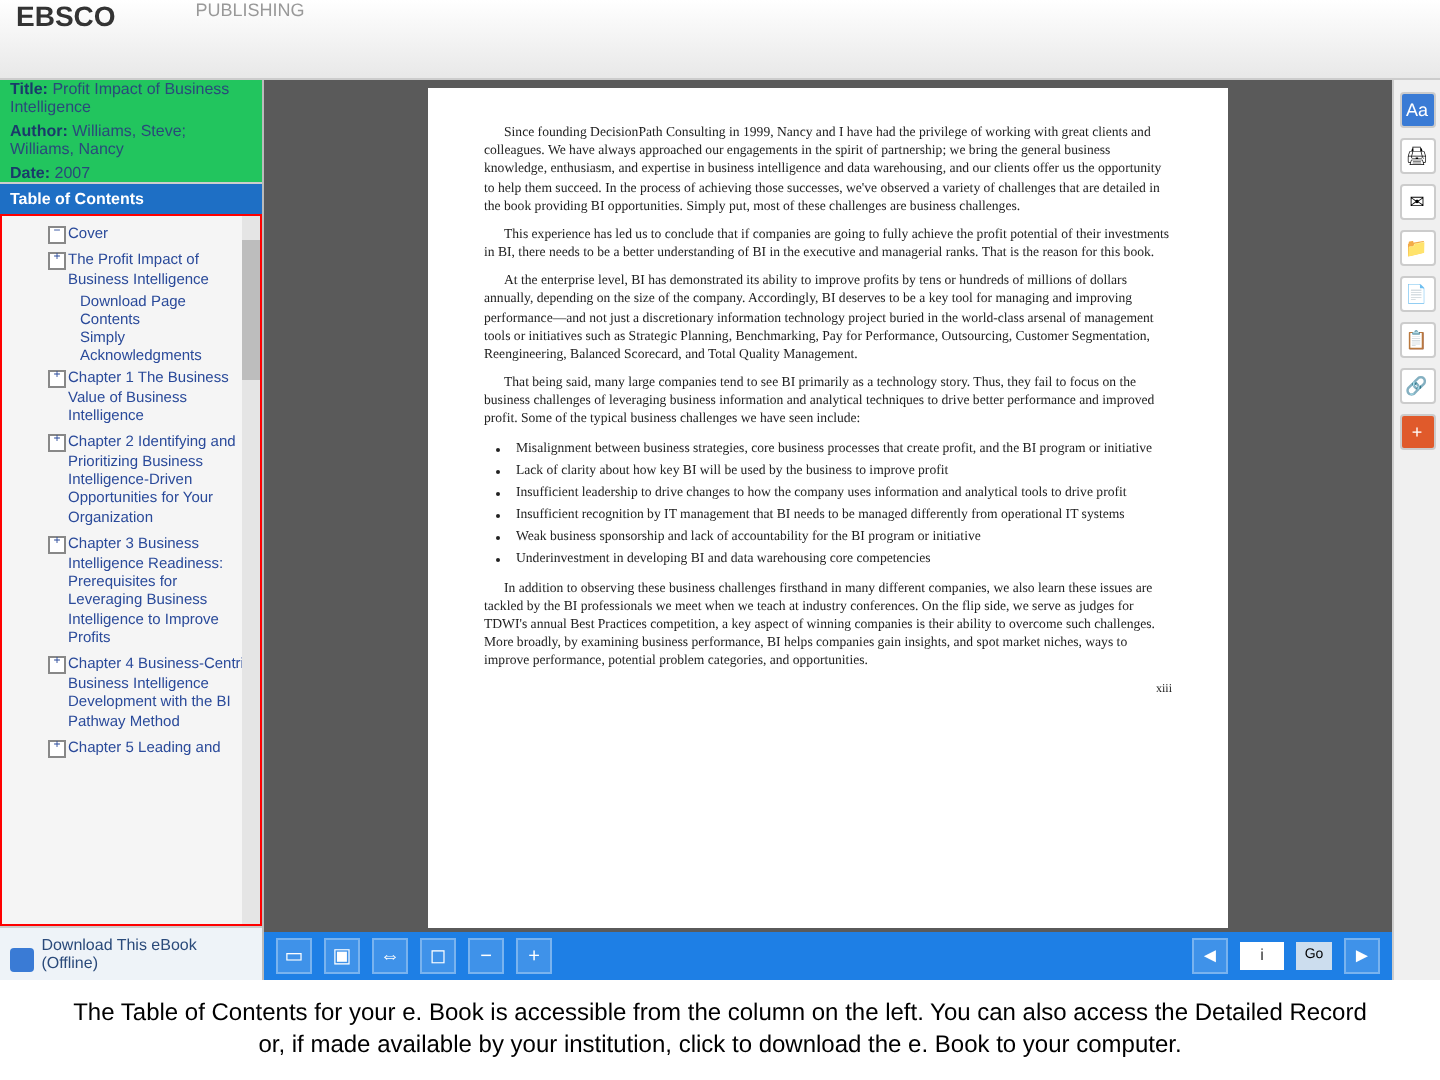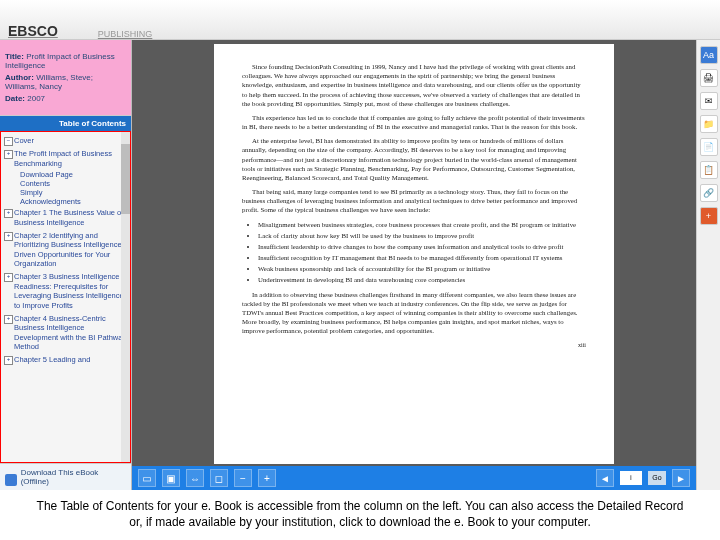--- a/index.html
+++ b/index.html
@@ -1,26 +1,26 @@
 <!DOCTYPE html>
 <html><head>
 <meta charset="utf-8">
 <style>
   * { box-sizing: border-box; margin: 0; padding: 0; }
   body { font-family: Arial, sans-serif; font-size: 10px; background: #fff; width: 720px; height: 540px; overflow: hidden; position: relative; }
-  .header { height: 40px; background: linear-gradient(#fff, #e8e8e8); border-bottom: 1px solid #ccc; display: flex; align-items: flex-end; padding: 0 8px; color: #888; text-decoration: underline; }
+  .header { height: 40px; background: linear-gradient(#fff, #e8e8e8); border-bottom: 1px solid #ccc; display: flex; align-items: flex-start; padding: 0 8px; color: #888; }
   .logo { font-weight: bold; font-size: 14px; color: #333; margin-right: 8px; }
   .logo2 { font-size: 9px; color: #999; padding-left: 32px; }
   .tagline { font-size: 9px; color: #aaa; margin-left: 6px; }
   .main { display: flex; height: 450px; }
   .sidebar { width: 132px; background: #f5f5f5; border-right: 1px solid #bbb; display: flex; flex-direction: column; font-size: 8px; }
-  .meta { background: #f9a8d4; border-bottom: 1px solid #ccc; padding: 12px 5px; color: #2a4a7a; }
+  .meta { background: #22c55e; border-bottom: 1px solid #ccc; padding: 0 5px; color: #2a4a7a; }
   .meta b { color: #1a3a6a; }
-  .toc-head { background: #1e6fc5; color: #fff; font-size: 8px; font-weight: bold; padding: 3px 5px; text-align: right; }
-  .toc-wrap { border: 1.5px solid red; flex: 1; overflow: hidden; position: relative; }
+  .toc-head { background: #1e6fc5; color: #fff; font-size: 8px; font-weight: bold; padding: 3px 5px; }
+  .toc-wrap { border: 1.5px solid red; flex: 1; overflow: hidden; position: relative; padding-left: 20px; }
   .toc-list { padding: 2px 3px; font-size: 7.5px; color: #2a4a9a; }
   .toc-item { padding: 2px 0 2px 10px; line-height: 1.25; cursor: pointer; position: relative; }
   .toc-item::before { content: ""; position: absolute; left: 0; top: 3px; width: 7px; height: 7px; border: 1px solid #888; background: #fff; font-size: 6px; text-align: center; line-height: 5px; }
   .toc-item.expand::before { content: "+"; }
   .toc-item.collapse::before { content: "−"; }
   .toc-sub { padding-left: 16px; color: #2a4a9a; }
   .scrollbar { position: absolute; right: 0; top: 0; width: 9px; height: 100%; background: #e5e5e5; }
   .thumb { position: absolute; top: 12px; width: 9px; height: 70px; background: #bdbdbd; }
   .download { background: #eef3f8; border-top: 1px solid #ccc; padding: 4px 5px; color: #2a4a7a; font-size: 8px; display: flex; align-items: flex-end; gap: 4px; }
   .dl-icon { width: 12px; height: 12px; background: #3a7bd5; border-radius: 2px; display: inline-block; }
@@ -52,21 +52,21 @@
   <div class="sidebar">
     <div class="meta">
       <div><b>Title:</b> <span>Profit Impact of Business Intelligence</span></div>
       <div style="margin-top:3px"><b>Author:</b> <span>Williams, Steve; Williams, Nancy</span></div>
       <div style="margin-top:3px"><b>Date:</b> <span>2007</span></div>
     </div>
     <div class="toc-head">Table of Contents</div>
     <div class="toc-wrap">
       <div class="toc-list" id="toc-list">
           <div class="toc-item collapse">Cover</div>
-          <div class="toc-item expand">The Profit Impact of Business Benchmarking</div>
+          <div class="toc-item expand">The Profit Impact of Business Intelligence</div>
           <div class="toc-sub">Download Page</div>
           <div class="toc-sub">Contents</div>
           <div class="toc-sub">Simply</div>
           <div class="toc-sub">Acknowledgments</div>
           <div class="toc-item expand">Chapter 1 The Business Value of Business Intelligence</div>
           <div class="toc-item expand">Chapter 2 Identifying and Prioritizing Business Intelligence-Driven Opportunities for Your Organization</div>
           <div class="toc-item expand">Chapter 3 Business Intelligence Readiness: Prerequisites for Leveraging Business Intelligence to Improve Profits</div>
           <div class="toc-item expand">Chapter 4 Business-Centric Business Intelligence Development with the BI Pathway Method</div>
           <div class="toc-item expand">Chapter 5 Leading and</div>
         </div>

